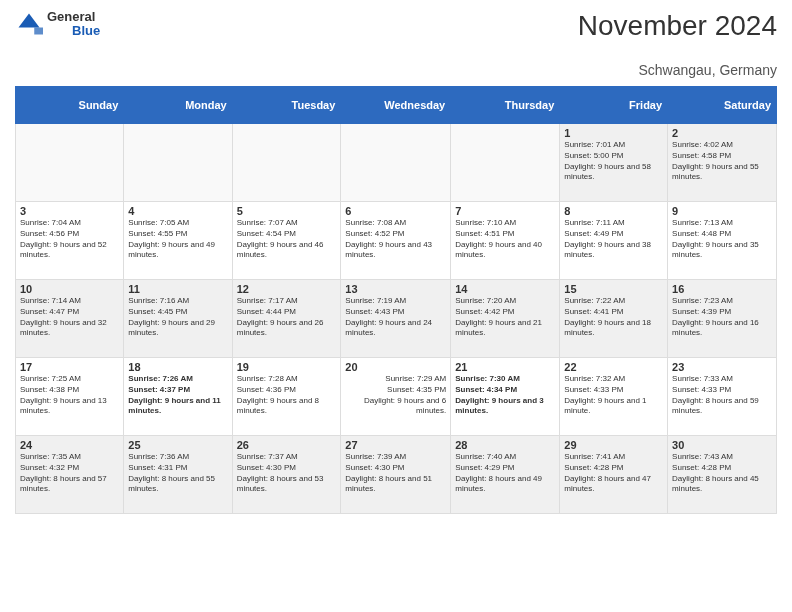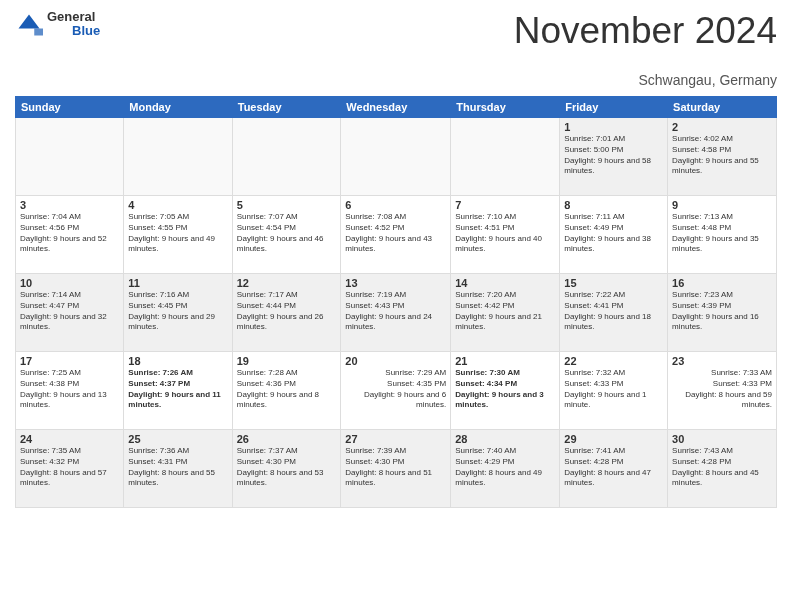--- a/index.html
+++ b/index.html
@@ -16,21 +16,21 @@
       padding: 10px 15px;
     }
     .header {
       display: flex;
       justify-content: space-between;
       align-items: flex-start;
       margin-bottom: 8px;
     }
     .logo {
       display: flex;
-      align-items: flex-end;
+      align-items: flex-start;
       gap: 4px;
     }
     .logo-text {
       display: flex;
       flex-direction: column;
       line-height: 1.1;
     }
     .logo-general {
       font-size: 13px;
       font-weight: bold;
@@ -43,40 +43,40 @@
       margin-left: 25px;
     }
     .logo-icon {
       width: 28px;
       height: 28px;
     }
     .title-block {
       text-align: right;
     }
     .month-title {
-      font-size: 37px;
+      font-size: 28px;
       font-weight: 300;
       color: #333;
     }
     .location {
       font-size: 14px;
       color: #555;
       margin-top: 20px;
     }
     .calendar {
       width: 100%;
       border-collapse: collapse;
     }
     .calendar th {
       background-color: #2d6abf;
       color: white;
       font-size: 11px;
       font-weight: bold;
-      padding: 4px 5px;
-      text-align: left;
+      padding: 12px 5px;
+      text-align: right;
       border: 1px solid #2d6abf;
     }
     .calendar td {
       vertical-align: top;
       border: 1px solid #ddd;
       padding: 3px 4px;
       width: 113px;
       font-size: 8.5px;
       color: #333;
       background: #fff;
@@ -274,21 +274,21 @@
 Daylight: 9 hours and 3 minutes.</div>
           </td>
           <td>
             <span class="day-num">22</span>
             <div class="day-info" style="white-space: pre-line;">Sunrise: 7:32 AM
 Sunset: 4:33 PM
 Daylight: 9 hours and 1 minute.</div>
           </td>
           <td>
             <span class="day-num">23</span>
-            <div class="day-info" style="white-space: pre-line; text-align: right;">Sunrise: 7:33 AM
+            <div class="day-info" style="white-space: pre-line;">Sunrise: 7:33 AM
 Sunset: 4:33 PM
 Daylight: 8 hours and 59 minutes.</div>
           </td>
         </tr>
         <tr>
           <td class="shaded">
             <span class="day-num">24</span>
             <div class="day-info" style="white-space: pre-line;">Sunrise: 7:35 AM
 Sunset: 4:32 PM
 Daylight: 8 hours and 57 minutes.</div>

